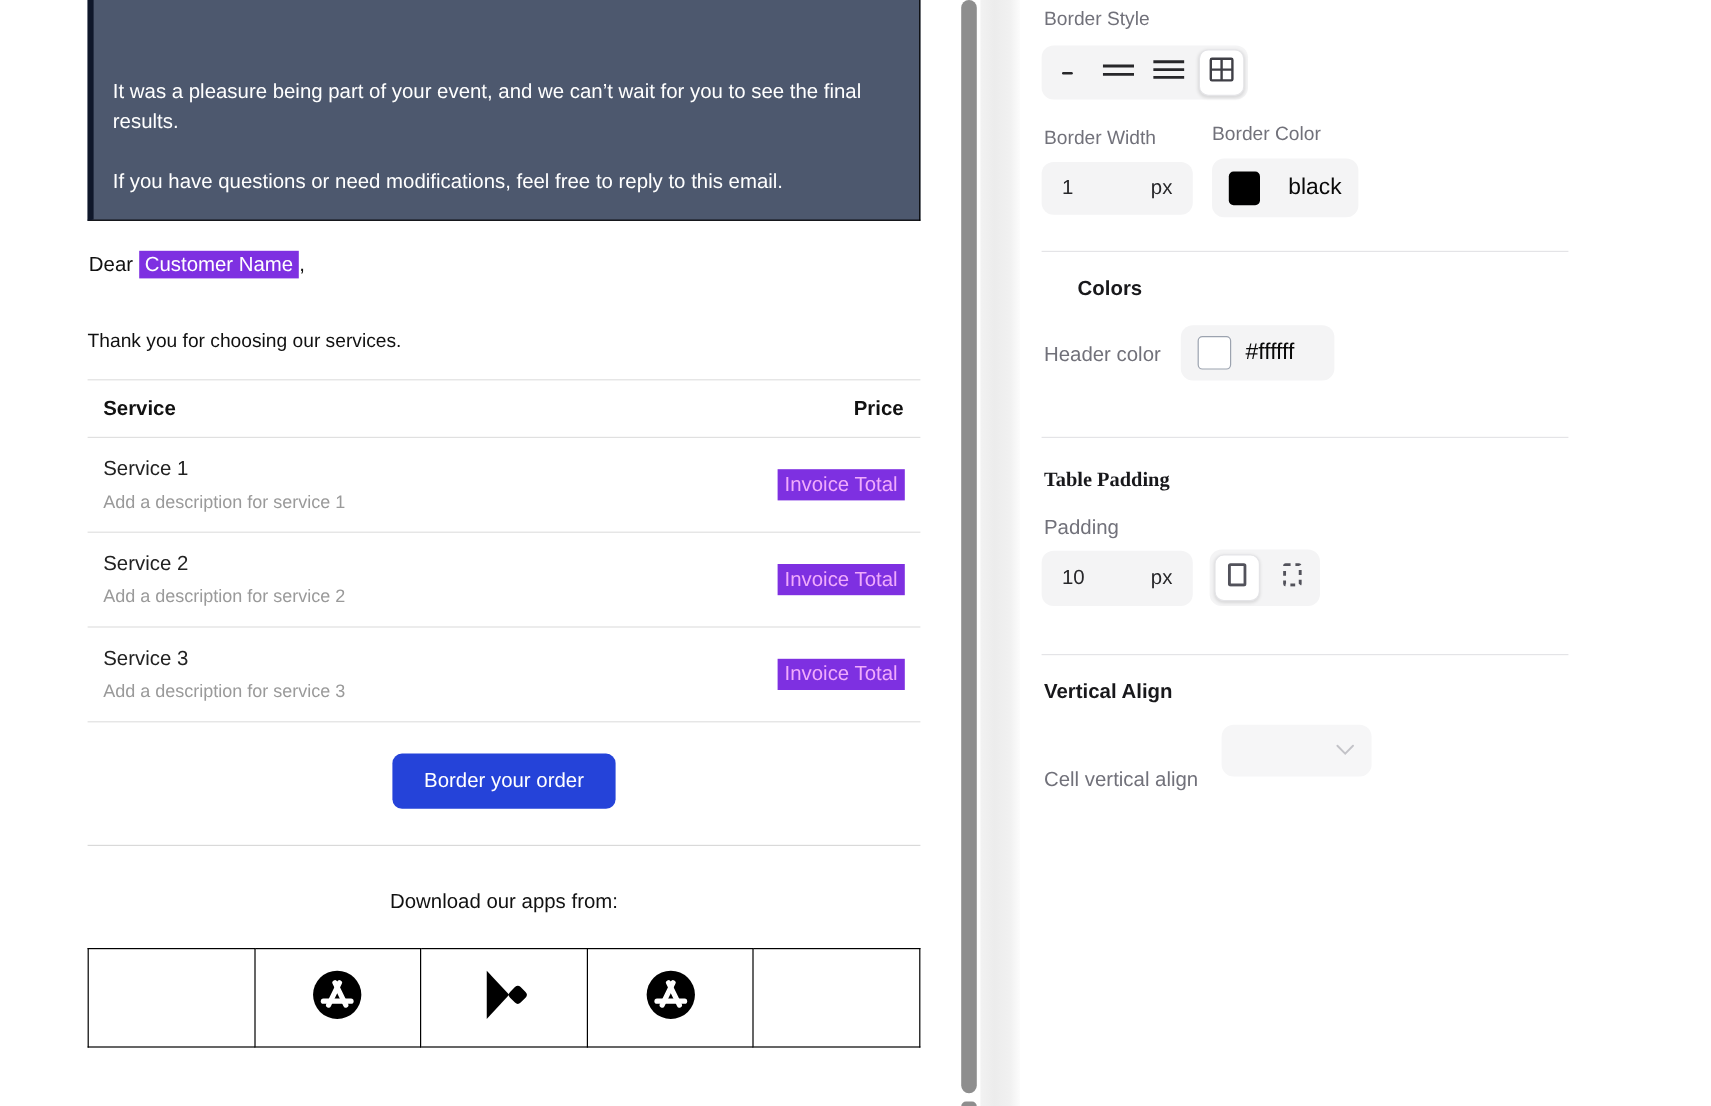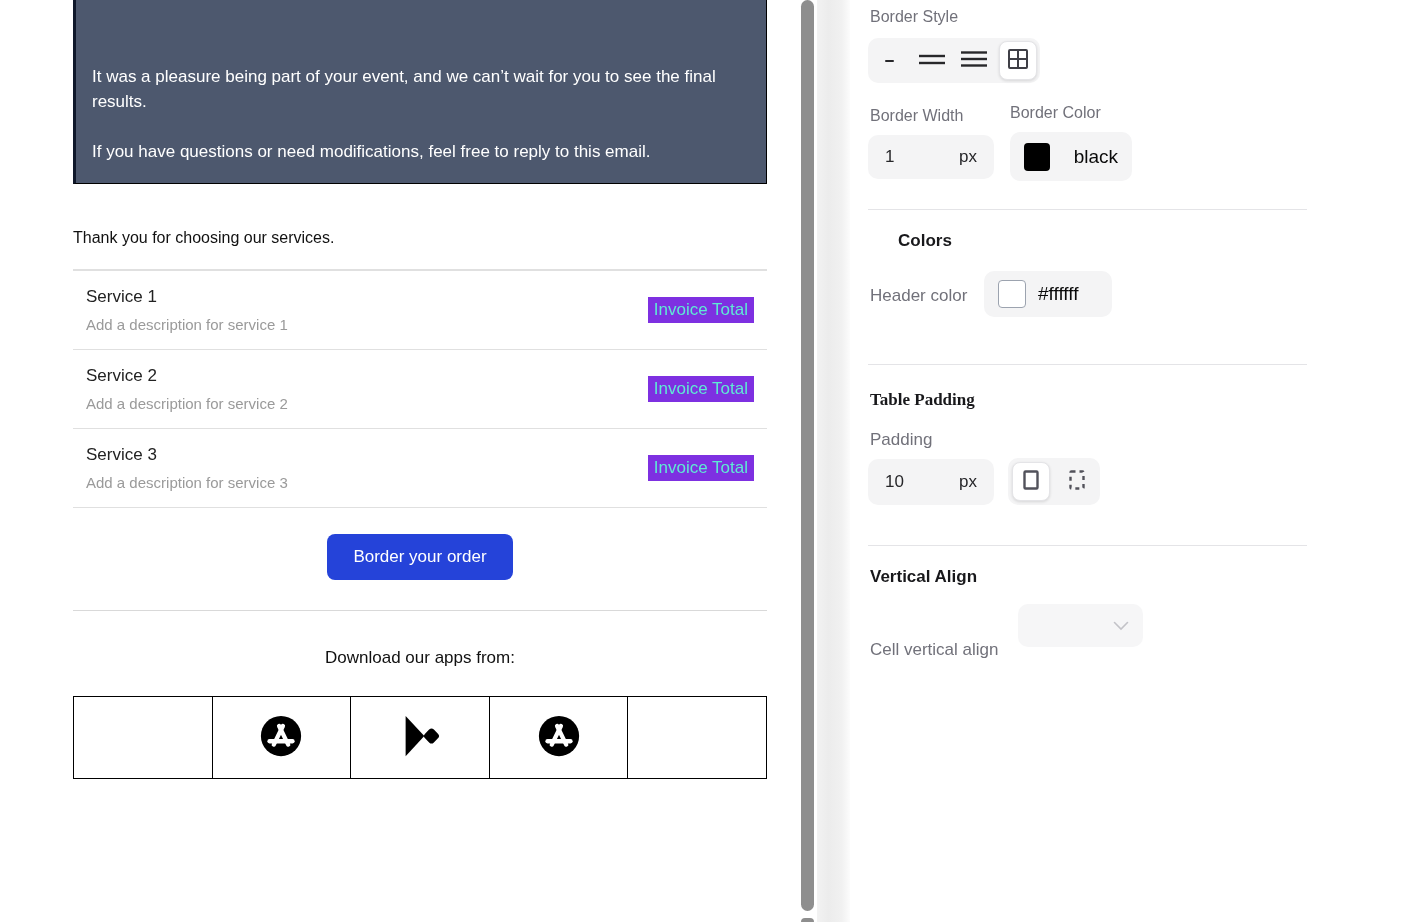--- a/index.html
+++ b/index.html
@@ -4,38 +4,38 @@
 <style>
   * { margin:0; padding:0; box-sizing:border-box; }
   html,body { width:1426px; height:922px; background:#ffffff; overflow:hidden;
               font-family:"Liberation Sans", sans-serif; }
   body { position:relative; }
 
   
   .email-panel { position:absolute; left:0; top:0; width:800px; height:922px; background:#fff; }
   .email-content { position:absolute; left:73px; top:0; width:694px; }
 
-  .header-box { background:#4d586e; border-left:3px solid #0f172a; border-right:1px solid #000;
+  .header-box { background:#4d586e; border-left:5px solid #0f172a; border-right:1px solid #000;
                 border-bottom:1px solid #000; height:184px; padding:64px 16px 0 16px;
                 color:#fff; font-size:17px; line-height:25px; }
   .header-box p + p { margin-top:25px; }
 
   .greeting { margin-top:27px; padding-left:1px; font-size:17px; color:#111; }
   .hl { background:#7e30e1; color:#fff; padding:2px 5px; }
   .thanks { margin-top:45px; font-size:16px; color:#111; }
 
   .svc-table { margin-top:22px; }
   .svc-hr { border:none; border-top:1px solid #e0e0e0; height:0; }
   .svc-head { display:flex; justify-content:space-between; align-items:center;
               padding:14px 14px 13px 13px; font-size:17px; font-weight:bold; color:#111; }
   .svc-row { display:flex; justify-content:space-between; align-items:center;
              border-top:1px solid #e0e0e0; padding:16px 0 16px 13px;gap:40px; }
   .svc-left .svc-name { font-size:17px; color:#222; }
   .svc-left .svc-desc { font-size:15px; color:#9a9a9a; margin-top:9px; }
-  .badge { background:#7e30e1; color:#5eead4; font-size:17px; padding:3px 6px; margin-right:13px; }
+  .badge { background:#7e30e1; color:#f0abfc; font-size:17px; padding:3px 6px; margin-right:13px; }
   .svc-table .bottom-line { border-top:1px solid #e0e0e0; }
 
   .btn-wrap { text-align:center; padding:26px 0 30px 0; }
   .track-btn { background:#2543d9; color:#fff; border:none; border-radius:8px;
                font-size:17px; font-family:inherit; padding:13px 26px; cursor:pointer; }
   .mid-hr { border:none; border-top:1px solid #d9d9d9; }
   .download { text-align:center; font-size:17px; color:#111; margin-top:37px; }
 
   .apps-table { margin-top:28px; width:694px; border-collapse:collapse; }
   .apps-table td { border:1px solid #000; width:20%; height:82px; text-align:center; vertical-align:middle; }
@@ -87,25 +87,30 @@
 <body>
 
 <div class="email-panel">
   <div class="email-content">
 
     <div class="header-box">
       <p>It was a pleasure being part of your event, and we can’t wait for you to see the final results.</p>
       <p>If you have questions or need modifications, feel free to reply to this email.</p>
     </div>
 
+    <p class="greeting"><span>Dear </span><span class="hl">Customer Name</span><span>,</span></p>
 
     <p class="thanks">Thank you for choosing our services.</p>
 
     <div class="svc-table">
       <hr class="svc-hr">
+      <div class="svc-head">
+        <span>Service</span>
+        <span>Price</span>
+      </div>
 
       <div class="svc-row">
         <div class="svc-left">
           <div class="svc-name">Service 1</div>
           <div class="svc-desc">Add a description for service 1</div>
         </div>
         <span class="badge">Invoice Total</span>
       </div>
 
       <div class="svc-row">

